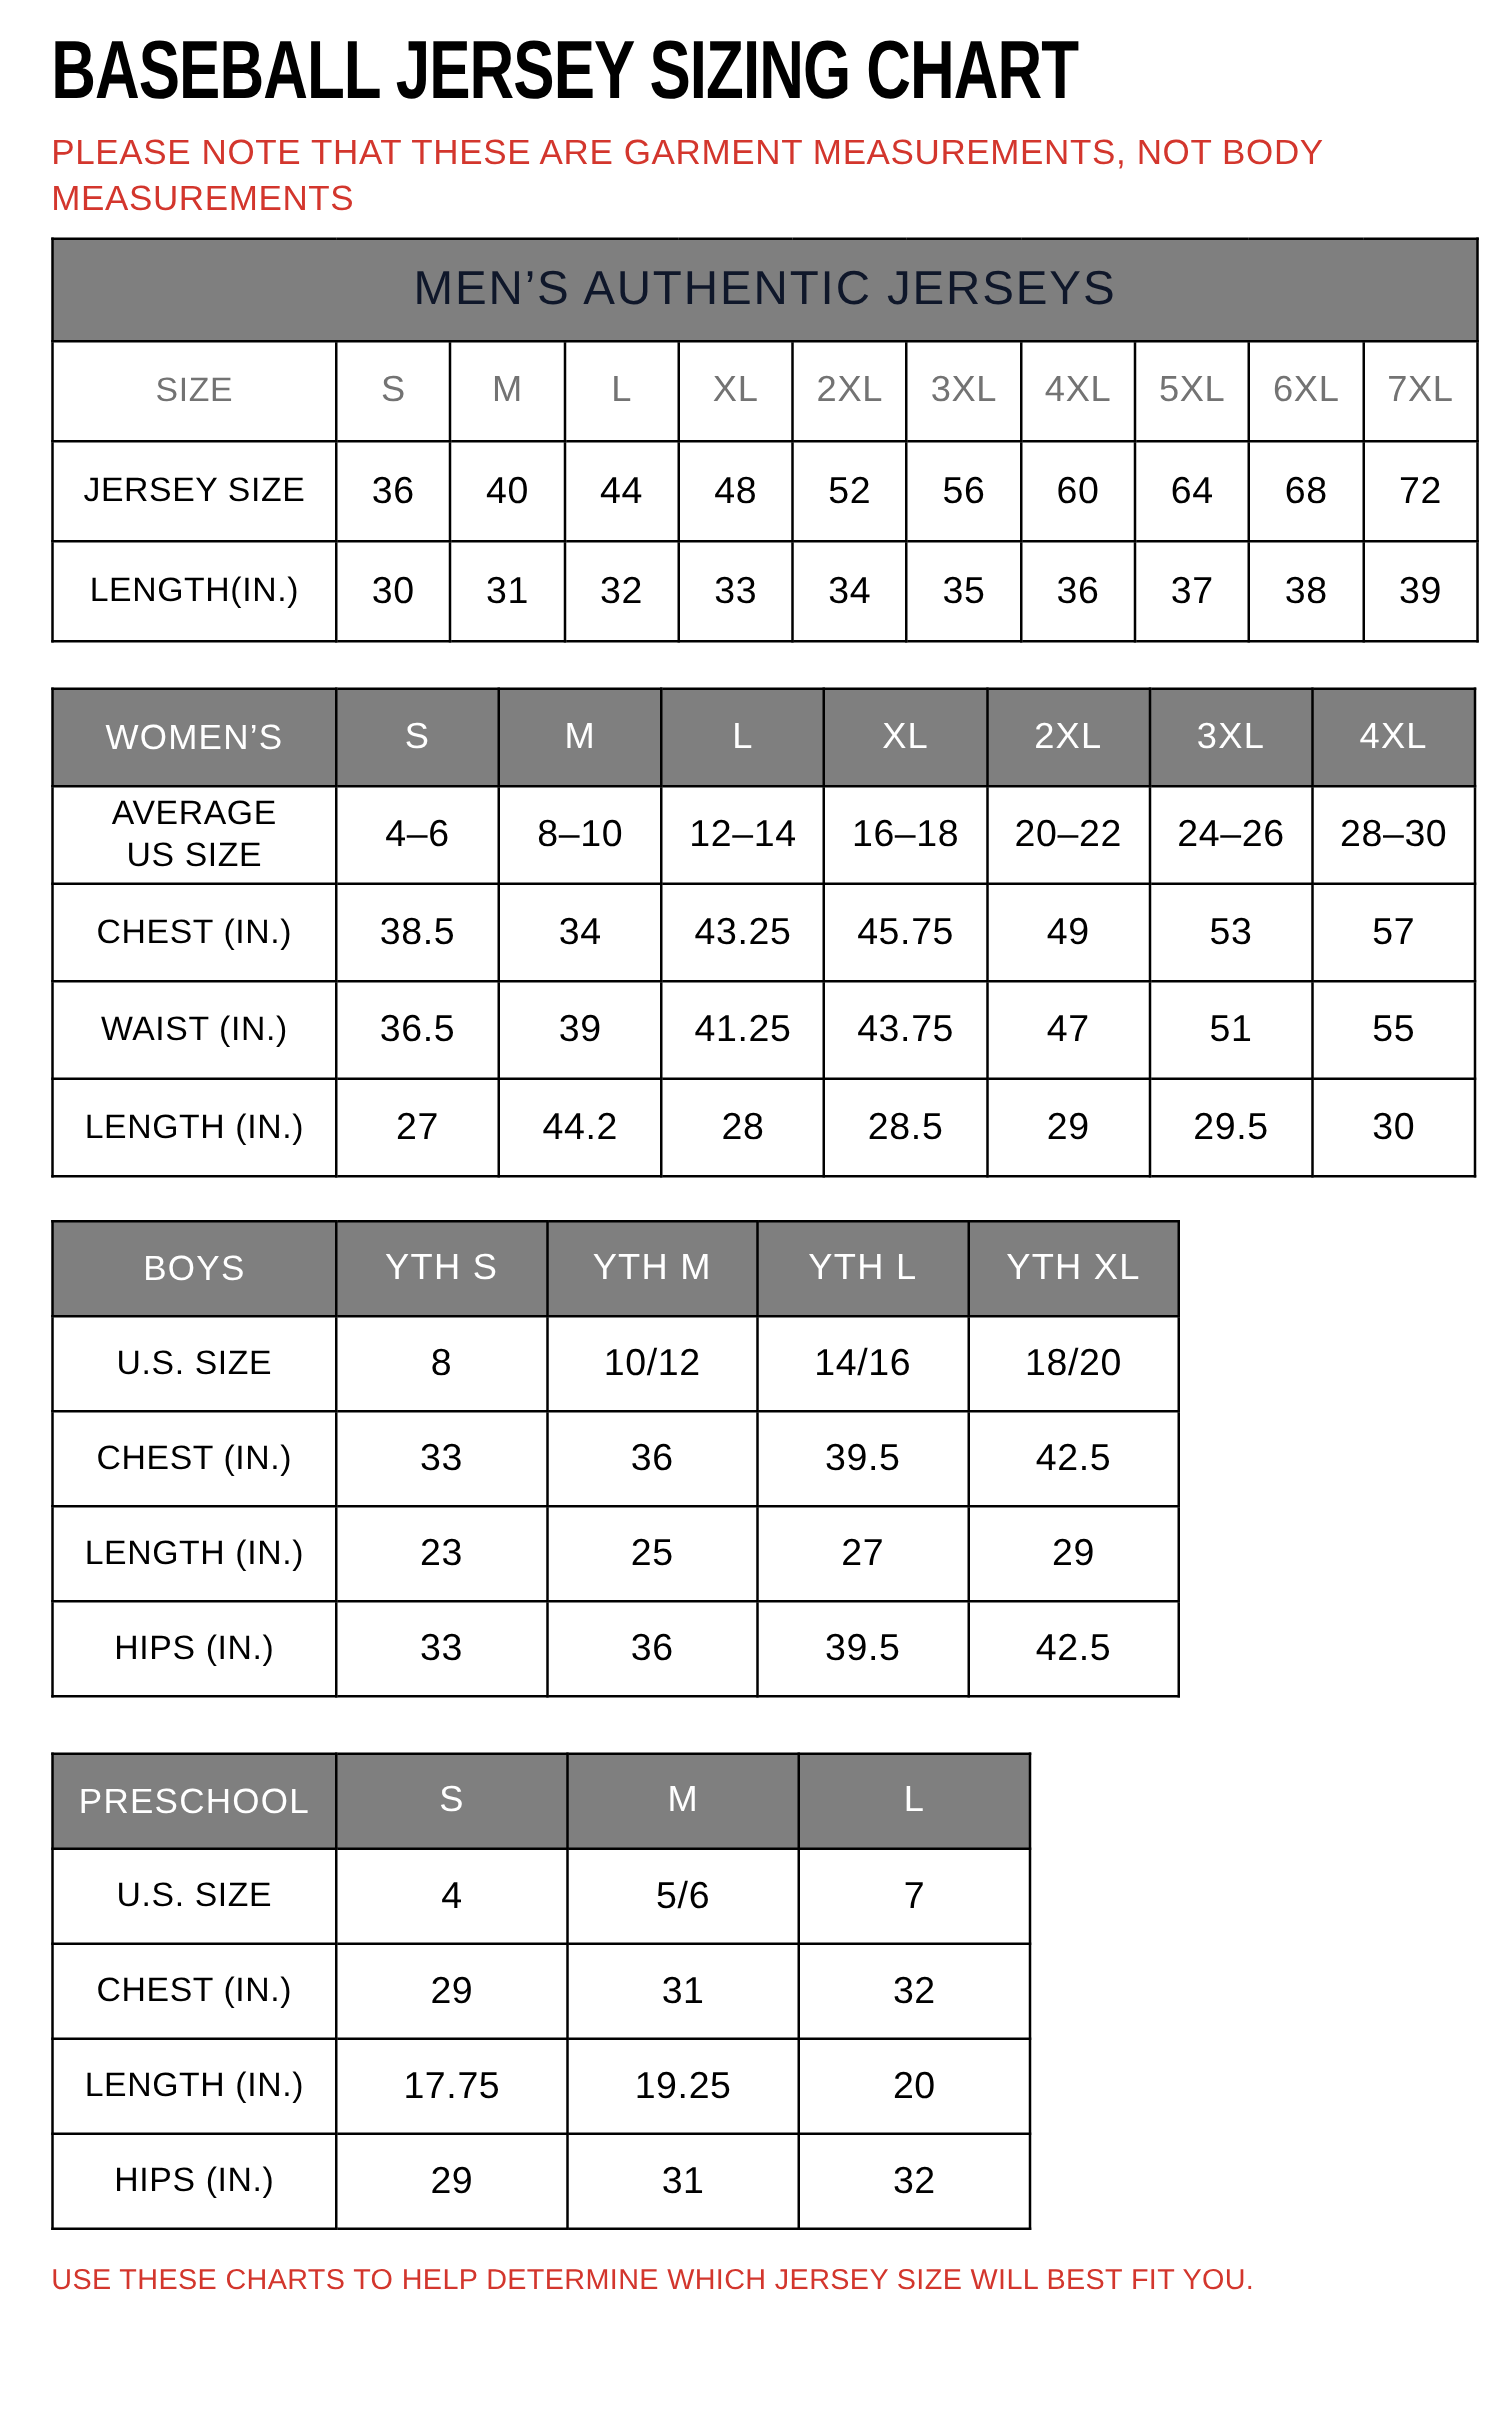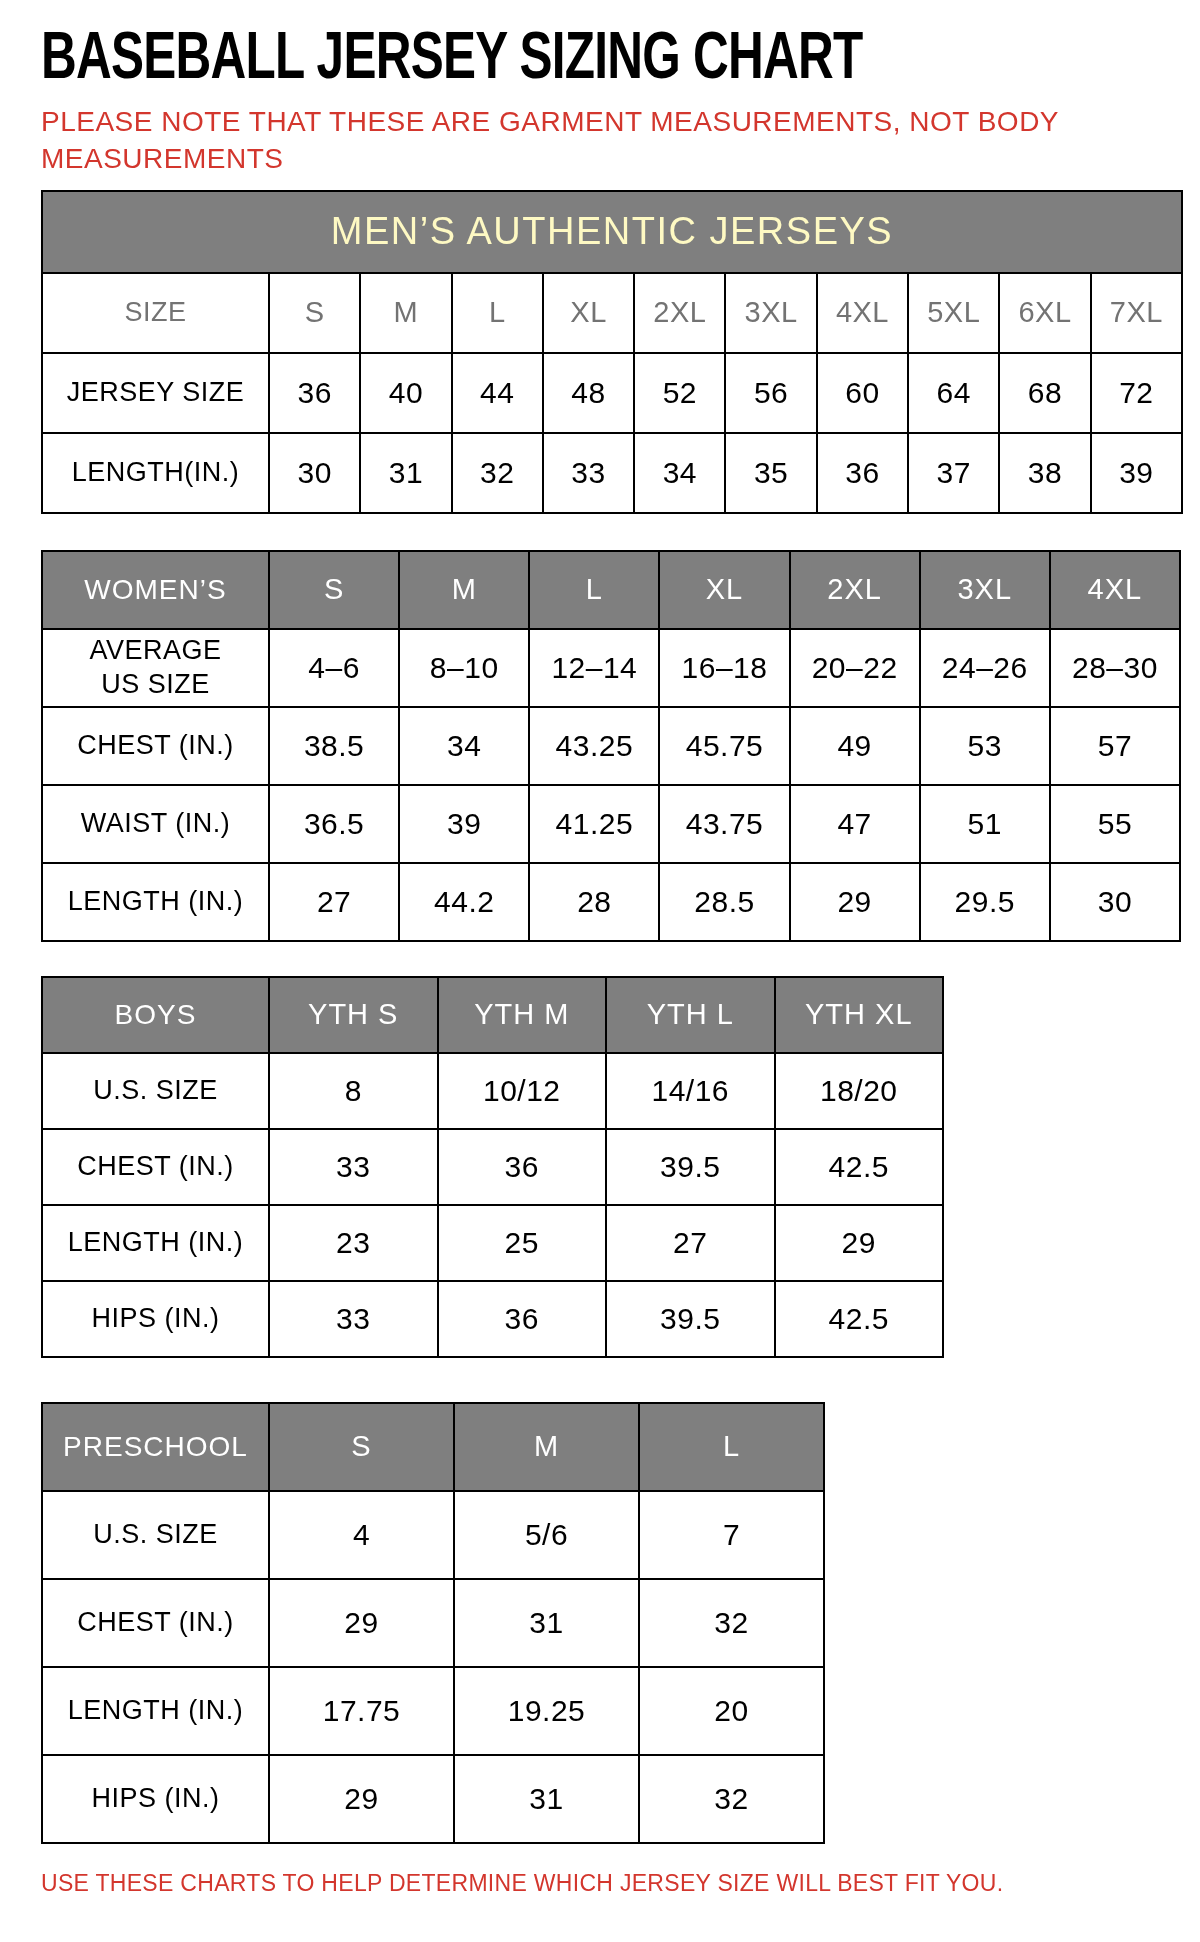--- a/index.html
+++ b/index.html
@@ -29,21 +29,21 @@
     padding:0 4px;
   }
   .tbl td { font-size:30px; }
   .tbl th.label-col { font-size:27px; }
 
   
   .mens { width:1142px; margin-bottom:36px; }
   .mens col.c-label { width:227px; }
   .mens th, .mens td { height:80px; }
   .mens .banner {
-    background:var(--gray); color:#fef9c3;
+    background:var(--gray); color:#0f172a;
     font-size:38px; letter-spacing:1.5px; height:82px; font-weight:400;
   }
   .plain-head th { font-size:29px; background:#fff; color:#737373; }
   .plain-head th.label-col { font-size:27px; }
 
   
   .gray-head th {
     background:var(--gray); color:#fff;
     font-size:29px; letter-spacing:1px; font-weight:400;
   }
@@ -53,21 +53,21 @@
   .womens col.c-label { width:227px; }
   .womens th, .womens td { height:78px; }
   .womens tbody tr:first-child th.label-col { padding:0 42px; line-height:1.25; }
 
   .boys { width:903px; margin-bottom:44px; }
   .boys col.c-label { width:227px; }
   .boys th, .boys td { height:76px; }
 
   .preschool { width:784px; margin-bottom:26px; }
   .preschool col.c-label { width:227px; }
-  .preschool th, .preschool td { height:88px; }
+  .preschool th, .preschool td { height:76px; }
 
   .footer {
     color:var(--red); font-size:23px; letter-spacing:0.3px;
     white-space:nowrap; margin-top:10px;
   }
 </style>
 </head>
 <body>
 
 <div class="page">

